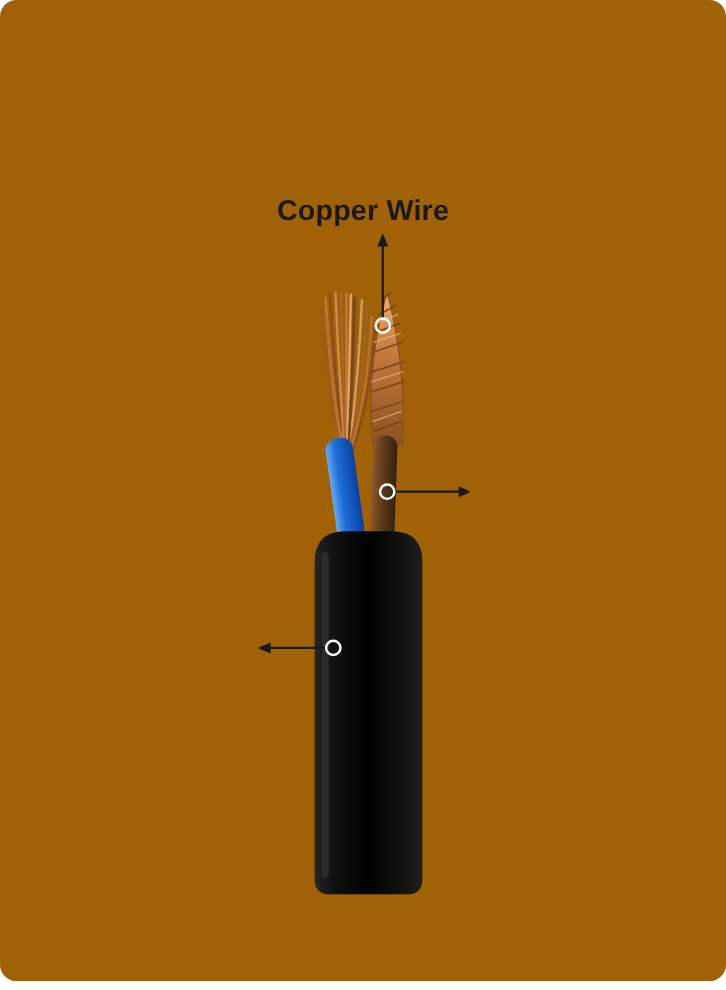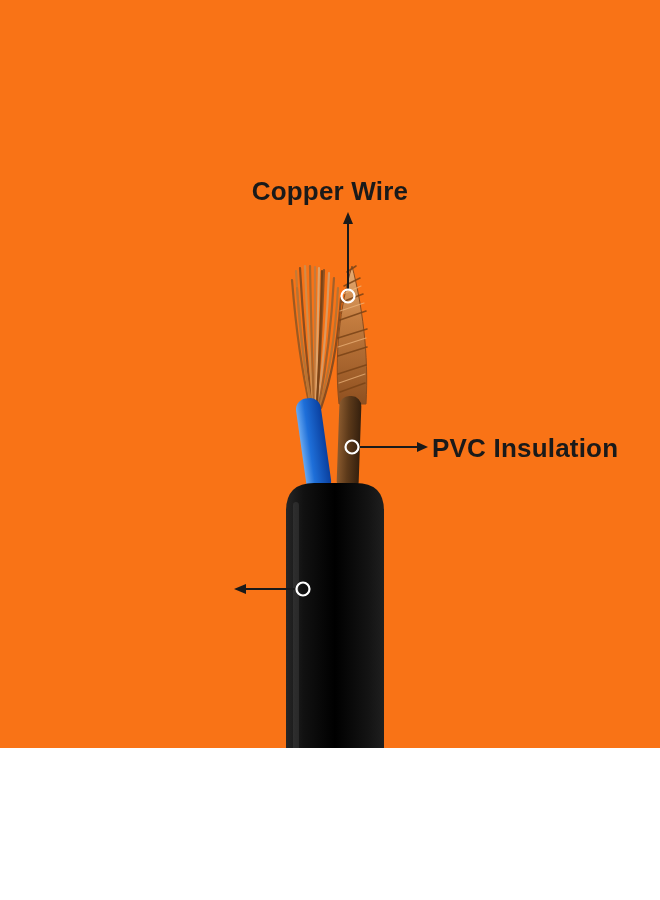--- a/index.html
+++ b/index.html
@@ -3,24 +3,25 @@
 <meta charset="utf-8">
 <style>
   html, body {
     margin: 0;
     padding: 0;
     background: #ffffff;
   }
   .stage {
     position: relative;
     width: 660px;
-    height: 748px;
-    background: #f97316;
+    height: 892px;
+    background: #a16207;
     overflow: hidden;
     font-family: "Liberation Sans", sans-serif;
+    border-radius: 15px;
   }
   .stage svg {
     position: absolute;
     inset: 0;
   }
   .label {
     position: absolute;
     font-family: "Liberation Sans", sans-serif;
     font-weight: 700;
     font-size: 26px;
@@ -133,16 +134,15 @@
 
     <g>
       <circle cx="303" cy="589" r="6.5" fill="none" stroke-width="2.2" stroke="#ffffff"></circle>
       <line x1="295" y1="589" x2="245" y2="589" stroke-width="2" stroke="#1a1a1a"></line>
       <polygon points="234,589 246,584 246,594" fill="#1a1a1a"></polygon>
     </g>
   </svg>
 
   <div class="label label-copper">Copper Wire</div>
 
-  <div class="label label-insulation">PVC Insulation</div>
 
 
 </div>
 
 </body></html>

